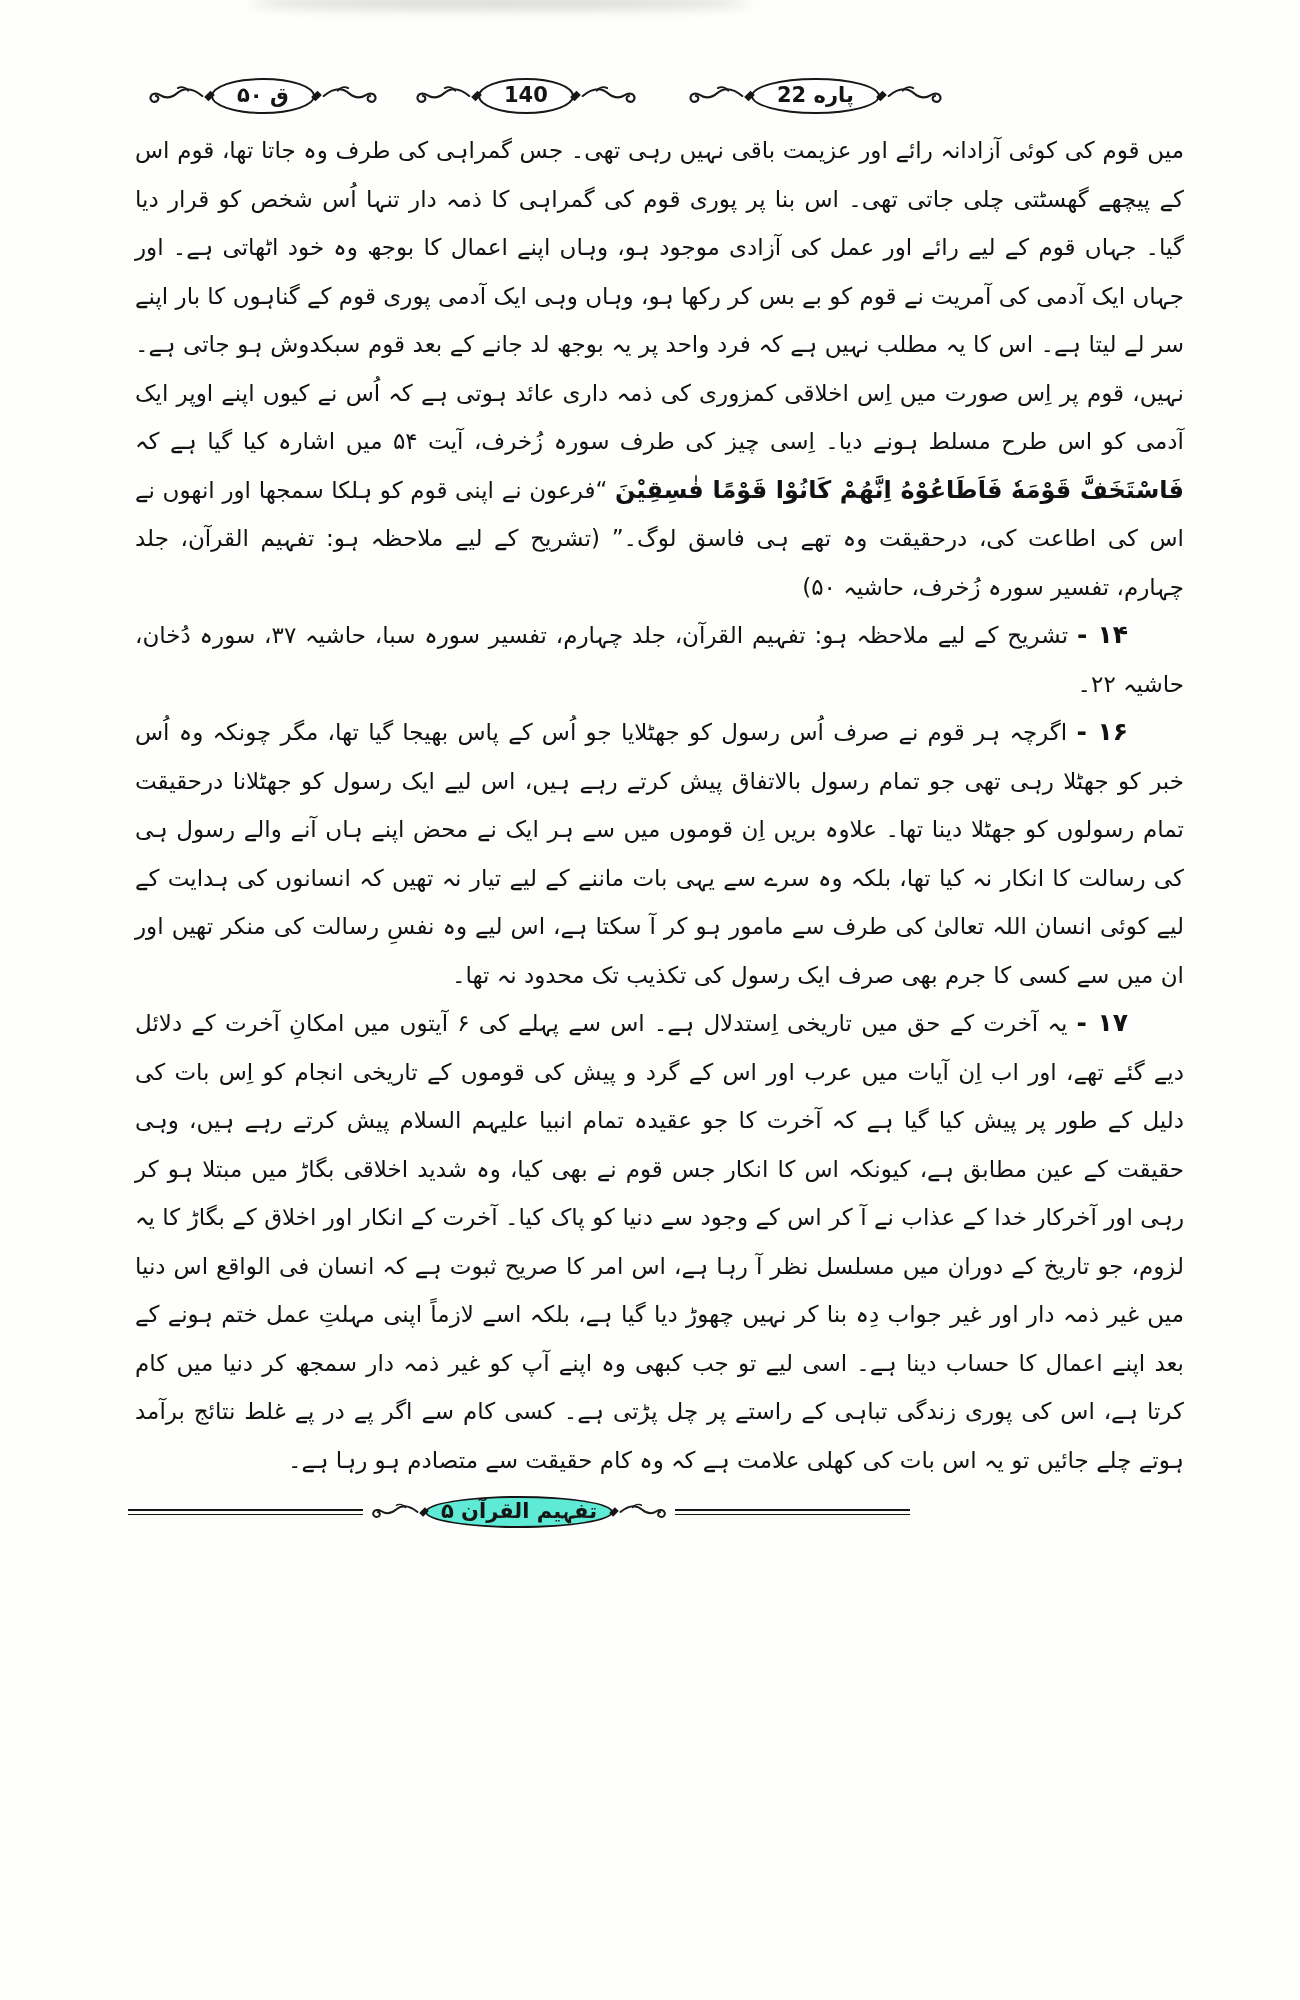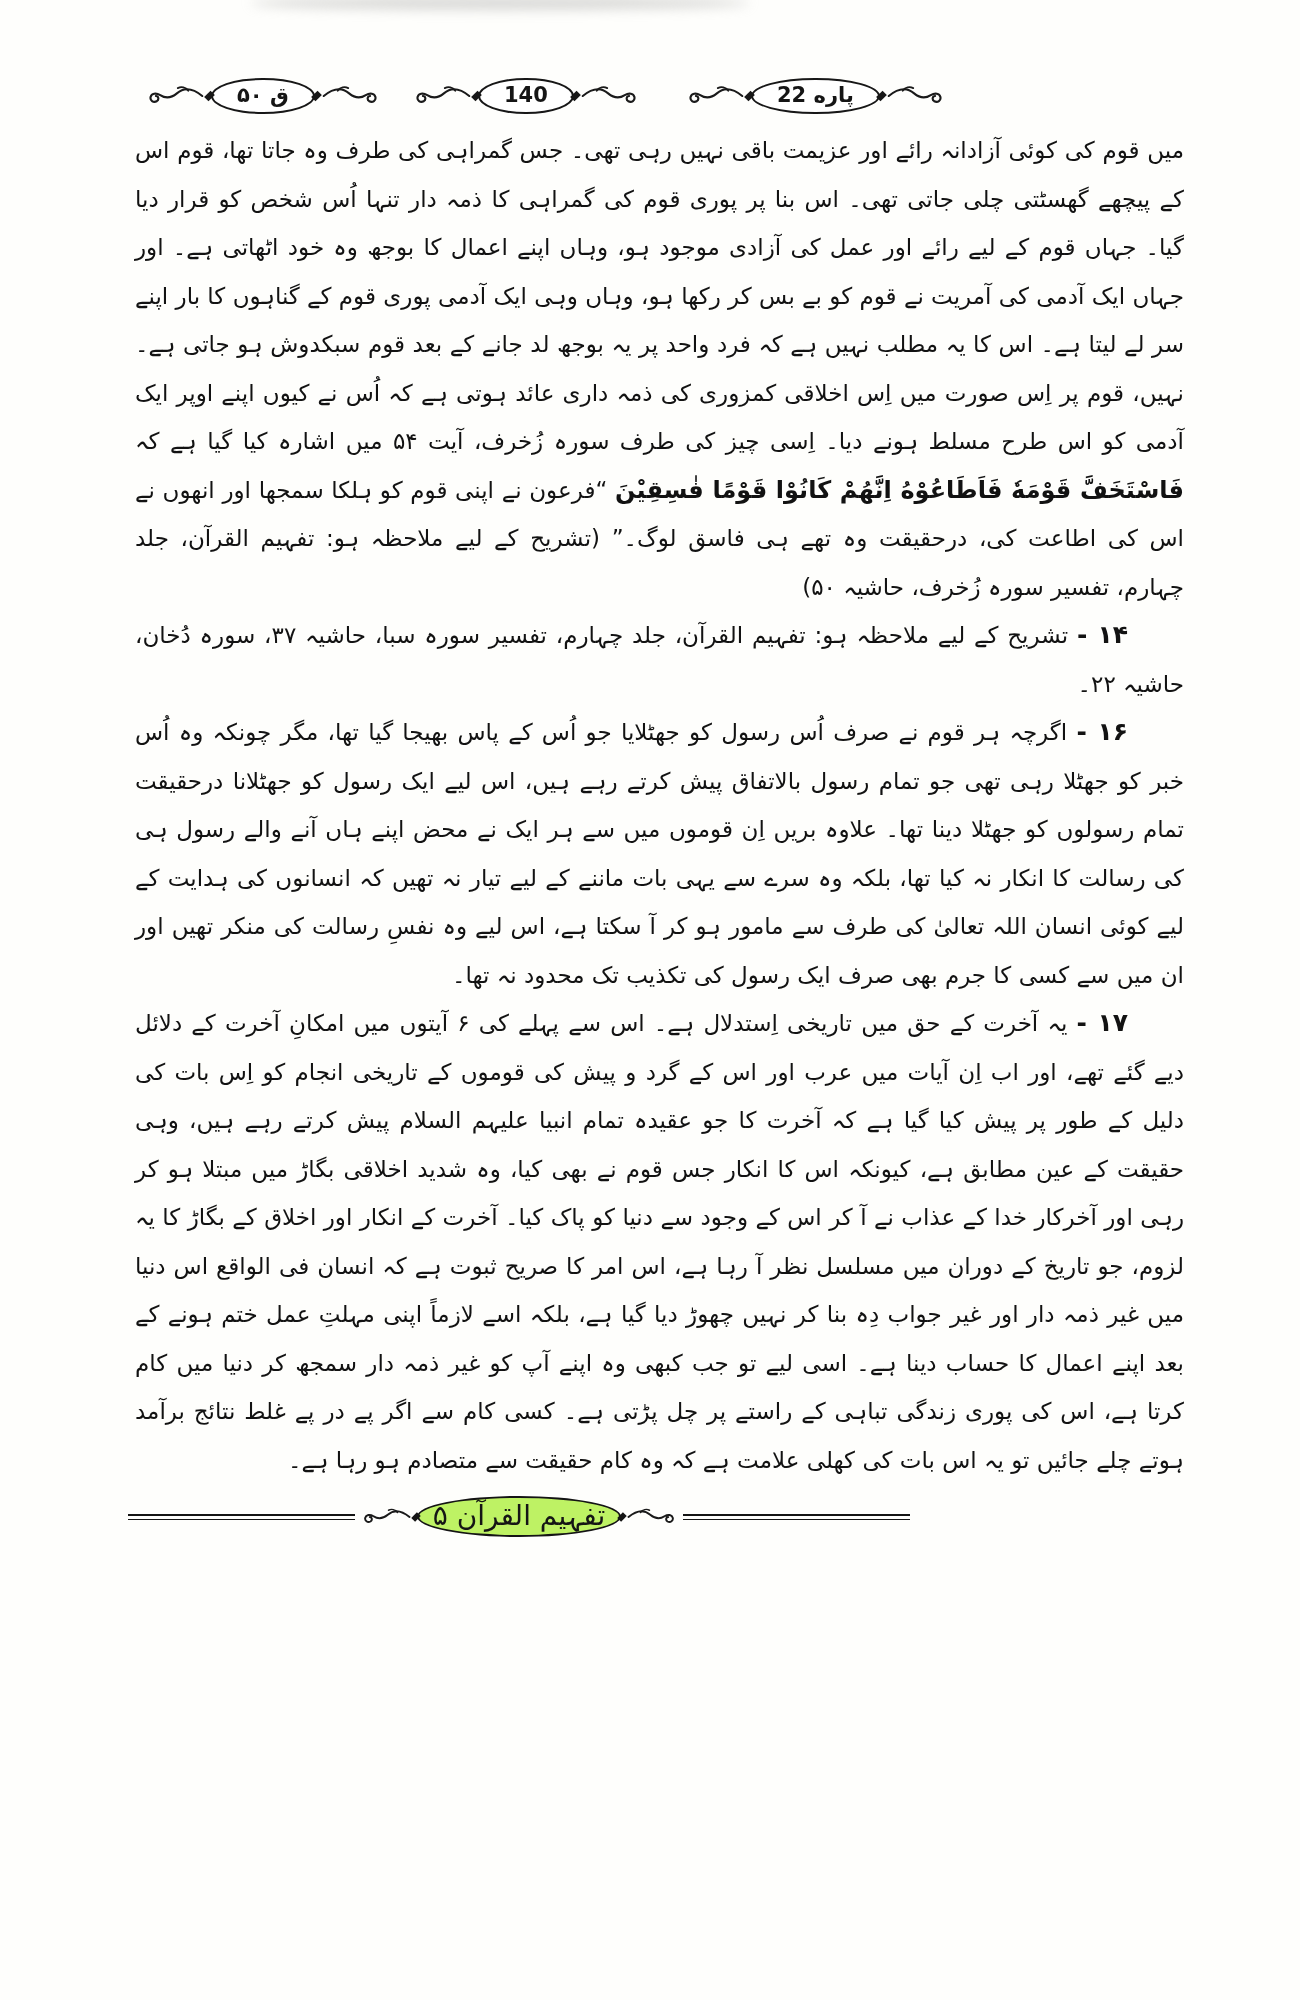--- a/index.html
+++ b/index.html
@@ -95,26 +95,26 @@
   .rule{
     flex:1; height:6px;
     border-top:2.6px solid #141414;
     border-bottom:1.4px solid #141414;
   }
   .footer-ornament{
     display:flex; align-items:center; gap:6px;
   }
   .footer-label{
     direction:rtl;
-    font-size:28px; font-weight:normal;
+    font-size:21px; font-weight:bold;
     padding:1px 14px 3px;
     border:2.2px solid #141414;
     border-radius:50%;
     white-space:nowrap;
-    background:#bef264;
+    background:#5eead4;
     position:relative;
   }
   .footer-label::before,
   .footer-label::after{
     content:"";
     position:absolute; top:50%;
     width:8px; height:8px; background:#141414;
     transform:translateY(-50%) rotate(45deg) scale(.68,1);
   }
   .footer-label::before{ left:-7px; }

